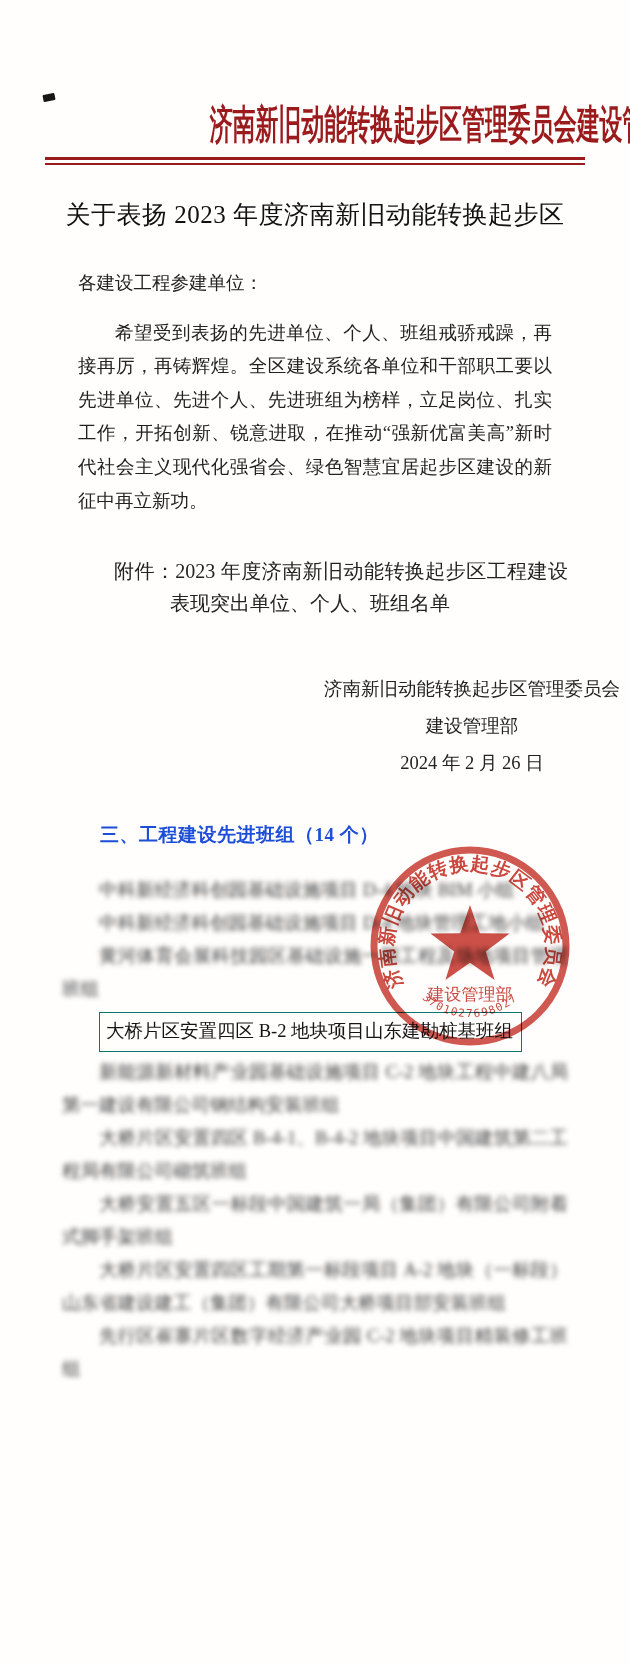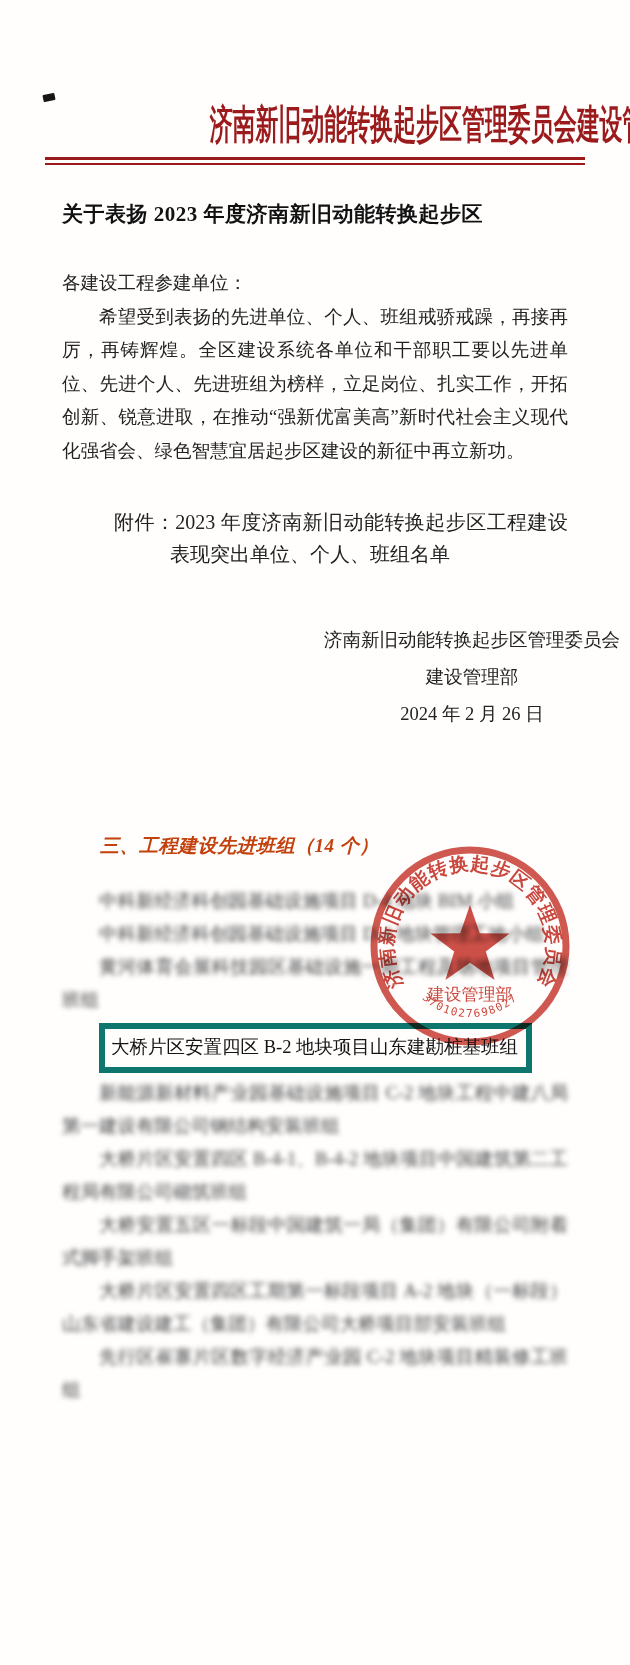--- a/index.html
+++ b/index.html
@@ -18,36 +18,36 @@
   .letterhead{margin-top:100px;text-align:center;white-space:nowrap;}
   .letterhead span{
     display:inline-block;
     font-size:37px;font-weight:bold;color:#9b1a1c;
     transform:scale(0.62,1.08);transform-origin:center;
     letter-spacing:0px;
     font-family:"Liberation Serif","DejaVu Serif",serif;
   }
   .redrule{margin:7px -17px 0 -17px;border-top:3.5px solid #9b1a1c;border-bottom:2px solid #9b1a1c;height:3px;}
   
-  .doc-title{margin-top:31px;text-align:left;font-weight:bold;font-size:21px;line-height:37px;letter-spacing:0.5px;color:#111;}
+  .doc-title{margin-top:31px;text-align:center;font-weight:normal;font-size:25px;line-height:37px;letter-spacing:0.5px;color:#111;}
   
   .body-text{margin-top:34px;font-size:18.5px;line-height:33.6px;text-align:justify;color:#222;}
-  .body-text p{margin:0;}
+  .body-text p{margin:16px;}
   .indent{text-indent:2em;}
   .attachment{margin-top:37px;margin-left:108px;text-indent:-56px;font-size:20px;line-height:32px;text-align:justify;color:#222;}
   
   .sign-block{position:relative;margin-top:52px;margin-left:255px;width:310px;text-align:center;font-size:18.5px;line-height:37px;color:#222;}
   .seal{position:absolute;left:367px;top:843px;width:206px;height:206px;mix-blend-mode:multiply;opacity:0.92;pointer-events:none;}
   
-  .section-heading{margin-top:100px;font-size:19px;font-weight:bold;text-indent:2em;color:#c2410c;letter-spacing:0.5px;font-style:italic;}
+  .section-heading{margin-top:40px;font-size:19px;font-weight:bold;text-indent:2em;color:#1d4ed8;letter-spacing:0.5px;}
   .roster{margin-top:26px;font-size:18.5px;line-height:33px;text-align:justify;color:#222;}
   .roster p{margin:0;text-indent:2em;}
   .blurred{filter:blur(2.6px);color:#3c3c3c;}
   .highlight-row{margin:6px 0 4px 0 !important;}
-  .redbox{display:inline-block;border:6px solid #0f766e;padding:2px 8px 3px 6px;text-indent:0;color:#141414;}
+  .redbox{display:inline-block;border:1px solid #0f766e;padding:2px 8px 3px 6px;text-indent:0;color:#141414;}
 </style>
 </head>
 <body>
 
 <div class="page">
   <div class="artifact"></div>
 
   <div class="content">
     <div class="letterhead">
       <span>济南新旧动能转换起步区管理委员会建设管理部</span>

